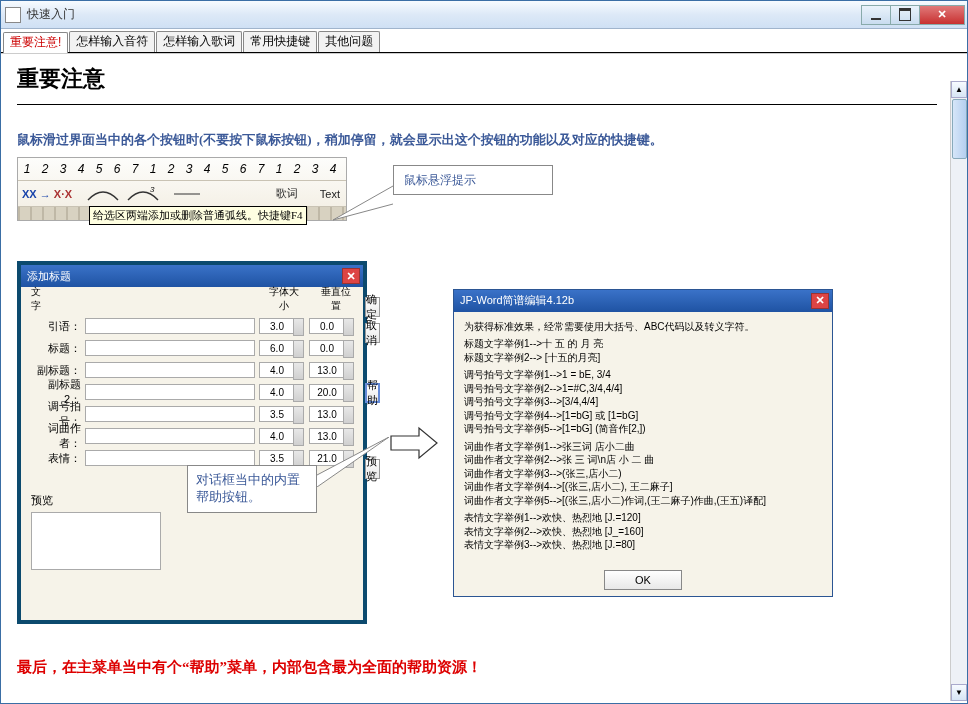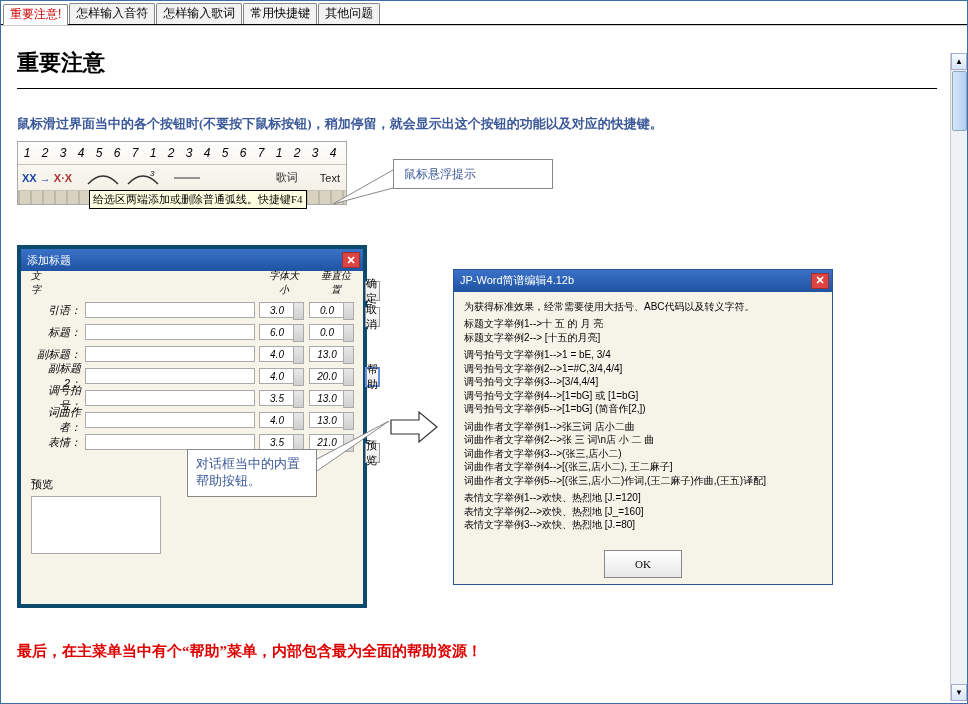--- a/index.html
+++ b/index.html
@@ -24,47 +24,47 @@
 .tab.active { background: #fff; position: relative; top: 1px; }
 .tab.active span { color: #c00; }
 
 
 .content { flex: 1; overflow: auto; padding: 10px 30px 10px 16px; position: relative; border-top: 1px solid #ccc; }
 .right-scroll { position: absolute; right: 0; top: 28px; bottom: 2px; width: 17px; background: #eef1f6; border-left: 1px solid #ccc; }
 .scroll-arrow { height: 17px; background: linear-gradient(to bottom, #f7fbff, #d7e5f5); border: 1px solid #aac; display: flex; align-items: center; justify-content: center; font-size: 8px; }
 .scroll-arrow.bottom { position: absolute; bottom: 0; width: 100%; }
 .scroll-thumb { position: absolute; top: 18px; height: 60px; width: 15px; left: 1px; background: linear-gradient(to right, #d6e6f8, #b5cff0); border: 1px solid #8ab; border-radius: 2px; }
 
-h1 { font-size: 22px; font-weight: bold; margin-bottom: 10px; font-family: SimSun, serif; margin-top: 12px; }
+h1 { font-size: 22px; font-weight: bold; margin-bottom: 10px; font-family: SimSun, serif; }
 .hr { border: none; border-top: 1px solid #000; margin-bottom: 26px; }
 .para-blue { color: #3b5998; font-size: 13px; margin-bottom: 8px; font-weight: bold; font-family: SimSun, serif; }
 .para-red { color: #d00; font-size: 15px; font-weight: bold; margin: 34px 0 10px 0; font-family: SimSun, serif; }
 
 
 .fig1 { position: relative; width: 540px; height: 90px; margin-bottom: 14px; }
 .tb { width: 330px; border: 1px solid #aaa; background: linear-gradient(to bottom, #fdfdfb, #f2ede1); }
 .tb-row { display: flex; height: 22px; align-items: center; }
 .tb-row.nums { font-size: 12px; font-family: Georgia, serif; }
 .tb-row.nums span { width: 18px; text-align: center; font-style: italic; }
 .tb-row.icons { border-top: 1px solid #c9c3b4; height: 26px; }
 .tb-bot { height: 14px; background: repeating-linear-gradient(90deg, #bfb8a6 0 2px, #d8d2c1 2px 12px); border-top: 1px solid #c9c3b4; }
 .tooltip { position: absolute; left: 72px; top: 49px; font-size: 11px; background: #ffffe1; border: 1px solid #000; padding: 1px 3px; white-space: nowrap; font-family: SimSun, serif; }
-.callout { position: absolute; left: 376px; top: 18px; border: 1px solid #888; padding: 6px 10px; font-size: 12px; color: #3b5998; width: 160px; height: 30px; display: flex; align-items: center; font-family: SimSun, serif; }
+.callout { position: absolute; left: 376px; top: 8px; border: 1px solid #888; padding: 6px 10px; font-size: 12px; color: #3b5998; width: 160px; height: 30px; display: flex; align-items: center; font-family: SimSun, serif; }
 .pointer-shape { position: absolute; left: 312px; top: 25px; width: 64px; height: 30px; }
 .pointer-shape svg { overflow: visible; }
 .xx { font-family: Arial; font-size: 11px; font-weight: bold; color: #1843aa; padding: 0 4px; }
 
 
 .fig2 { display: flex; align-items: center; gap: 14px; position: relative; margin-top: 6px; }
 
 .dialog { width: 350px; border: 4px solid #0c4a6e; background: #f6f3e9; position: relative; }
 .dlg-title { height: 22px; background: linear-gradient(to bottom, #3a72c8, #1f53a3); color: #fff; font-size: 11px; display: flex; align-items: center; justify-content: space-between; padding: 0 3px 0 6px; font-family: SimSun, serif; }
 .dlg-close { width: 18px; height: 16px; background: #d44; color: #fff; display: flex; align-items: center; justify-content: center; font-size: 11px; font-weight: bold; border: 1px solid #933; }
 .dlg-body { padding: 10px; font-size: 11px; display: flex; gap: 10px; font-family: SimSun, serif; }
-.dlg-left { flex: 1; font-style: italic; }
+.dlg-left { flex: 1; }
 .field-row { display: flex; align-items: center; height: 20px; margin-bottom: 2px; }
 .field-row label { width: 50px; text-align: right; margin-right: 4px; color: #000; }
 .field-row .inp { flex: 1; height: 16px; border: 1px solid #aaa; background: #fff; }
 .col-head-row { display: flex; height: 16px; align-items: flex-end; margin-bottom: 3px; }
 .col-head-row .spacer { width: 224px; }
 .col-head { width: 38px; text-align: center; font-size: 10px; color: #000; }
 .spin { width: 36px; height: 16px; border: 1px solid #aaa; background: #fff; display: flex; align-items: center; justify-content: center; font-size: 10px; margin-left: 4px; position: relative; }
 .spin::after { content: ""; position: absolute; right: -10px; width: 9px; height: 16px; background: linear-gradient(#e8e8e8, #d0d0d0); border: 1px solid #aaa; top: -1px; }
 .dlg-right { width: 56px; display: flex; flex-direction: column; gap: 6px; align-items: center; }
 .dlg-btn { height: 20px; border: 1px solid #999; background: linear-gradient(#fff, #e8e8e8); font-size: 11px; display: flex; align-items: center; justify-content: center; }
@@ -76,26 +76,37 @@
 .callout2 { position: absolute; left: 166px; top: 200px; border: 1px solid #888; padding: 6px 8px; font-size: 13px; color: #3b5998; background: #fff; font-family: SimSun, serif; line-height: 1.3; width: 130px; }
 .callout2-tail { position: absolute; left: 296px; top: 172px; width: 56px; height: 50px; }
 
 .arrow-mid { width: 50px; height: 34px; align-self: center; margin-left: 8px; }
 
 .help-win { width: 380px; border: 1px solid #2b5593; background: #f6f3e9; font-family: SimSun, serif; }
 .help-title { height: 22px; background: linear-gradient(to bottom, #3a72c8, #1f53a3); color: #fff; font-size: 11px; display: flex; align-items: center; justify-content: space-between; padding: 0 3px 0 6px; }
 .help-body { padding: 8px 10px; font-size: 10px; line-height: 1.35; color: #000; }
 .help-body p { margin-bottom: 4px; white-space: pre-line; }
 .help-foot { padding: 6px; display: flex; justify-content: center; }
-.ok-btn { width: 78px; height: 28px; border: 1px solid #888; background: linear-gradient(#fff, #e8e8e8); font-size: 11px; display: flex; align-items: center; justify-content: center; font-family: Liberation Serif, serif; }
+.ok-btn { width: 78px; height: 20px; border: 1px solid #888; background: linear-gradient(#fff, #e8e8e8); font-size: 11px; display: flex; align-items: center; justify-content: center; }
 </style>
 </head>
 <body>
 
 <div class="window">
+  <div class="titlebar">
+    <div class="title-left">
+      <div class="app-icon"></div>
+      <span>快速入门</span>
+    </div>
+    <div class="win-btns">
+      <div class="win-btn min"></div>
+      <div class="win-btn max"></div>
+      <div class="win-btn close"></div>
+    </div>
+  </div>
 
   <div class="tabs-row">
     <div class="tab active"><span>重要注意!</span></div>
     <div class="tab"><span>怎样输入音符</span></div>
     <div class="tab"><span>怎样输入歌词</span></div>
     <div class="tab"><span>常用快捷键</span></div>
     <div class="tab"><span>其他问题</span></div>
   </div>
 
   <div style="flex:1; position: relative; overflow: hidden;">

